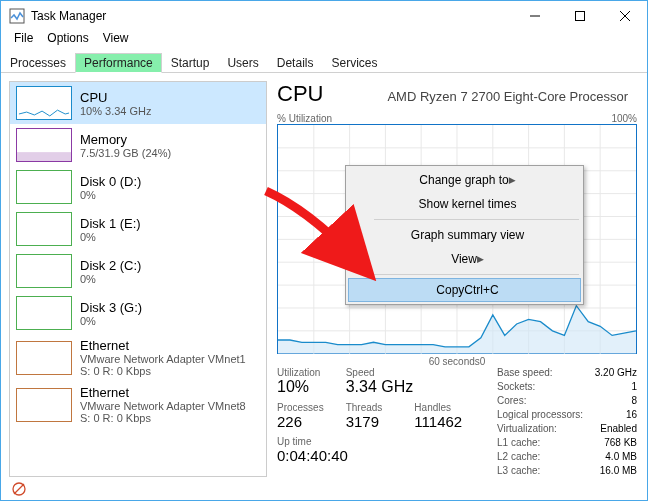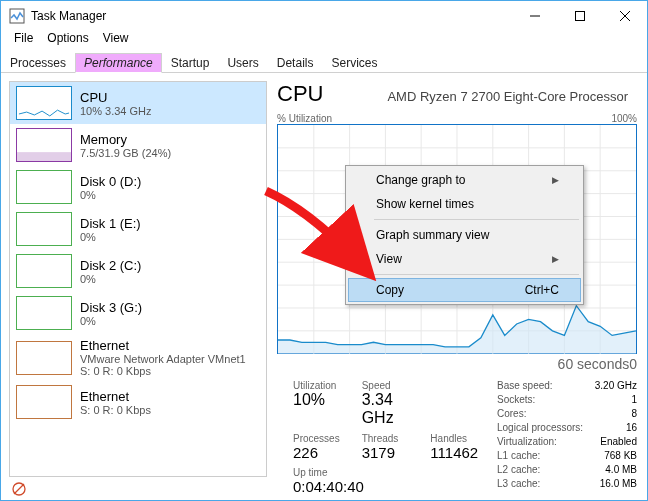--- a/index.html
+++ b/index.html
@@ -9,59 +9,59 @@
 .titlebar .icon { width: 16px; height: 16px; margin-right: 6px; }
 .titlebar .title { font-size: 12px; color: #000; flex: 1; }
 .winbtns { display: flex; }
 .winbtn { width: 45px; height: 30px; display: flex; align-items: center; justify-content: center; color: #333; }
 
 .menubar { height: 19px; display: flex; padding-left: 6px; font-size: 12px; }
 .menubar div { padding: 0 7px; }
 
 .tabs { height: 21px; display: flex; border-bottom: 1px solid #d0d0d0; font-size: 12px; margin-top: 2px; }
 .tab { padding: 2px 8px 0; border: 1px solid transparent; position: relative; top: 1px; color: #222; }
-.tab.sel { border: 1px solid #d0d0d0; border-bottom: 1px solid #fff; background: #f0abfc; font-style: italic; }
+.tab.sel { border: 1px solid #d0d0d0; border-bottom: 1px solid #fff; background: #86efac; }
 
 .content { display: flex; height: 404px; }
 .sidebar { width: 258px; border: 1px solid #ccc; margin: 8px 0 0 8px; overflow: hidden; }
 .sitem { display: flex; padding: 4px 6px; align-items: center; }
 .sitem.sel { background: #cce8ff; }
 .thumb { width: 56px; height: 34px; border: 1px solid; background: #fff; position: relative; margin-right: 8px; }
 .thumb svg { position: absolute; inset: 0; }
 .sinfo .sname { font-size: 13px; color: #000; }
 .sinfo .sdetail { font-size: 11px; color: #555; }
 
 .main { flex: 1; padding: 8px 10px 0 10px; position: relative; }
 .mhead { display: flex; align-items: baseline; margin-bottom: 6px; }
 .mhead .h1 { font-size: 22px; font-weight: 400; margin-right: 24px; }
 .mhead .h2 { font-size: 13px; color: #444; margin-left: 40px; }
 .graphlabels { display: flex; justify-content: space-between; font-size: 10px; color: #666; }
 .graph { height: 230px; border: 1px solid #1173c7; background: #fff; position: relative; margin-bottom: 2px; }
 .grid { position: absolute; inset: 0; }
 .plotline { position: absolute; inset: 0; }
-.underlabels { display: flex; justify-content: flex-end; font-size: 14px; color: #666; margin-bottom: 8px; }
+.underlabels { display: flex; justify-content: center; font-size: 10px; color: #666; }
 
 .stats { display: flex; font-size: 11px; }
 .statsL { flex: 1; }
 .statrow { display: flex; margin-bottom: 6px; }
-.stat { flex: 1; margin-left: 16px; }
+.stat { flex: 1; }
 .stat .lbl { color: #666; font-size: 10px; }
 .stat .val { font-size: 16px; color: #000; }
 .stat.tight .val { font-size: 15px; }
 .statsR { width: 140px; font-size: 10px; color: #555; margin-left: 14px; }
 .statsR .r { display: flex; justify-content: space-between; margin-bottom: 3px; }
 .statsR .r .v { color: #000; }
 
 .footer { position: absolute; bottom: 3px; left: 10px; display: flex; align-items: center; font-size: 12px; }
 .footer .fewer { display: flex; align-items: center; margin-right: 14px; }
 .footer .orm { color: #0066cc; display: flex; align-items: center; }
 .circ { width: 15px; height: 15px; border: 1px solid #888; border-radius: 50%; display: flex; align-items: center; justify-content: center; margin-right: 5px; }
 
 .ctxmenu { position: absolute; left: 344px; top: 164px; width: 239px; background: #f0f0f0; border: 1px solid #a0a0a0; box-shadow: 2px 2px 4px rgba(0,0,0,0.25); font-size: 12px; padding: 2px; }
-.ctxitem { padding: 5px 22px 5px 28px; display: flex; justify-content: space-between; align-items: center; }
+.ctxitem { padding: 5px 22px 5px 28px; display: flex; justify-content: center; align-items: center; }
 .ctxitem.hov { background: #bcdcf4; border: 1px solid #7eb4e0; padding: 4px 21px 4px 27px; }
 .ctxsep { height: 1px; background: #d0d0d0; margin: 3px 2px 3px 26px; }
 .ctxarrow { font-size: 9px; color: #555; }
 
 .arrow { position: absolute; left: 260px; top: 185px; pointer-events: none; }
 </style>
 </head>
 <body>
 
 <div class="titlebar">
@@ -174,20 +174,21 @@
           <div class="sdetail">VMware Network Adapter VMnet1</div>
           <div class="sdetail">S: 0 R: 0 Kbps</div>
         </div>
       </div>
       <div class="sitem">
         <div class="thumb" style="border-color:#c0763f">
           <svg viewBox="0 0 56 34"></svg>
         </div>
         <div class="sinfo">
           <div class="sname">Ethernet</div>
+          <div class="sdetail">VMware Network Adapter VMnet8</div>
           <div class="sdetail">S: 0 R: 0 Kbps</div>
         </div>
       </div>
     </div>
   <div class="main">
     <div class="mhead">
       <div class="h1">CPU</div>
       <div class="h2">AMD Ryzen 7 2700 Eight-Core Processor</div>
     </div>
     <div class="graphlabels">

